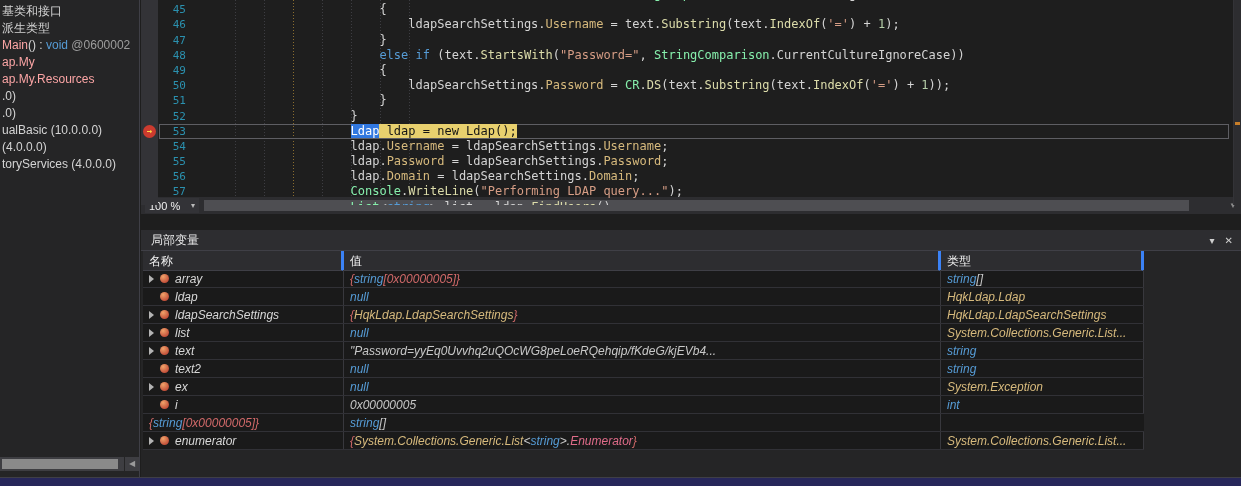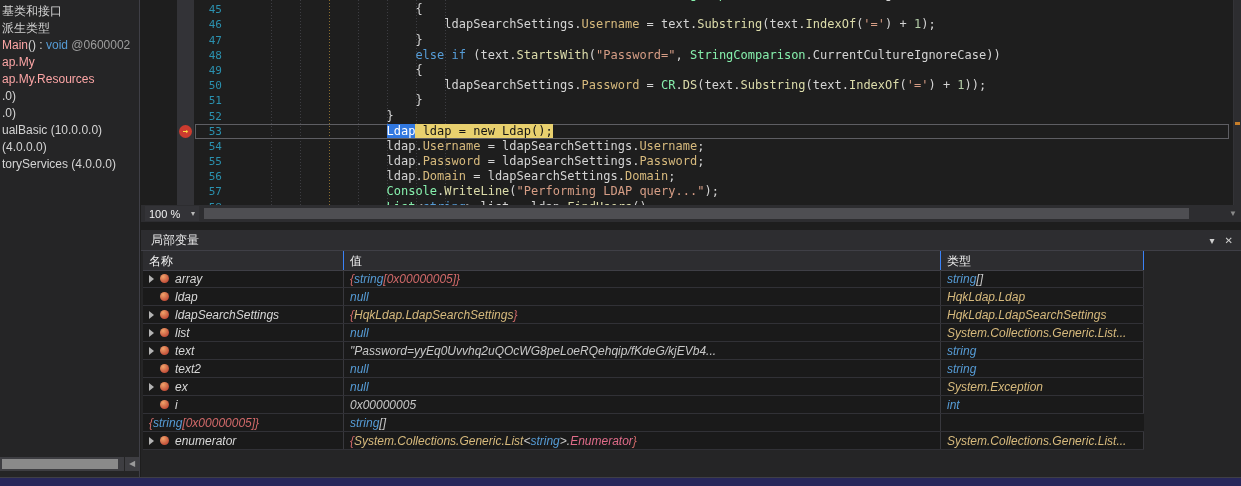--- a/index.html
+++ b/index.html
@@ -13,21 +13,21 @@
   .side-items { padding:3px 0 0 2px; font-size:12px; line-height:17px; white-space:nowrap; }
   .side-item { height:17px; overflow:hidden; color:#dcdcdc; cursor:default; }
   .sidebar-hscroll { position:absolute; left:0; bottom:6px; width:140px; height:14px; }
   .sh-track { position:absolute; left:0; top:0; width:124px; height:14px; background:#3e3e42; }
   .sh-thumb { position:absolute; left:2px; top:2px; width:116px; height:10px; background:#8a8a8a; }
   .sh-btn { position:absolute; right:1px; top:0; width:14px; height:14px; background:#3e3e42;
             color:#9a9a9a; font-size:8px; line-height:14px; text-align:center; }
 
   
   .editor { position:absolute; left:141px; top:0; width:1100px; height:222px; background:#1e1e1e; }
-  .code-region { position:absolute; left:0; right:0; top:0; bottom:17px; overflow:hidden; background:#1e1e1e;margin-left:36px; }
+  .code-region { position:absolute; left:0; right:0; top:0; bottom:17px; overflow:hidden; background:#1e1e1e; }
   .gutter-strip { position:absolute; left:0; top:0; width:17px; height:100%; background:#333337; }
   .guide { position:absolute; top:0; bottom:0; width:1px;
            background-image:repeating-linear-gradient(to bottom,#3d3d42 0 1px,transparent 1px 3px); }
   .guide.orange { background-image:repeating-linear-gradient(to bottom,#8a6d2f 0 1px,transparent 1px 3px); }
   .code-lines { position:absolute; left:0; right:0; top:-13px; }
   .cl { display:flex; height:15.2px; line-height:15.2px;
         font-family:"DejaVu Sans Mono", monospace; font-size:12px; white-space:pre; position:relative; }
   .cl .bp { width:17px; flex:none; background:#333337; position:relative; z-index:2; }
   .cl .ln { width:34px; flex:none; text-align:right; padding-right:6px; color:#2b91af; font-size:11px; }
   .cl .cd { padding-left:14px; position:relative; z-index:1; }
@@ -48,21 +48,21 @@
   .tk-ns  { color:#fca5a5; }
   .tk-dim { color:#9d9d9d; }
   .tk-sel { background:#3178e0; color:#ffffff; }
   .tk-cur { background:#e8d06e; color:#141414; }
   .tk-cls { color:#d7ba7d; }
   .tk-br  { color:#d16969; }
   .tk-pink{ color:#e06c8a; }
   .tk-plv { color:#c8c8c8; }
 
   
-  .hscroll-row { position:absolute; left:0; right:0; bottom:0; height:17px; background:#2d2d30;
+  .hscroll-row { position:absolute; left:0; right:0; bottom:8px; height:17px; background:#2d2d30;
                  display:flex; align-items:center; }
   .zoom { width:54px; height:15px; margin-left:4px; background:#333337; color:#f1f1f1;
           font-size:11px; display:flex; align-items:center; padding:0 4px; }
   .zoom .caret { margin-left:auto; font-size:8px; color:#b9b9b9; }
   .htrack { flex:1; position:relative; height:17px; margin:0 2px; }
   .hthumb { position:absolute; left:3px; right:34px; top:3px; height:11px; background:#4e4e52; }
   .corner-btn { width:16px; height:17px; color:#8a8a8a; font-size:8px; line-height:17px;
                 text-align:center; background:#2d2d30; }
   .vscroll { position:absolute; right:0; top:0; width:8px; height:205px; background:#2d2d30;
              border-left:1px solid #333337; }
@@ -71,21 +71,21 @@
   
   .locals { position:absolute; left:141px; top:230px; width:1100px; height:247px; background:#252526; }
   .locals-title { height:21px; background:#2d2d30; border-bottom:1px solid #3f3f46;
                   display:flex; align-items:center; color:#eaeaea; font-size:12px; padding:0 8px 0 10px; }
   .title-icons { margin-left:auto; display:flex; gap:10px; color:#cfcfcf; }
   .title-icons span { font-size:10px; cursor:default; }
   .lt { position:absolute; left:2px; top:21px; width:1001px; background:#1a1a1a;
         font-size:12px; color:#d8d8d8; }
   .lt-header { display:grid; grid-template-columns:201px 597px 203px; height:19px;
                background:#2d2d30; color:#f1f1f1; }
-  .lt-header > div { border-right:1px solid #3b82f6; border-bottom:1px solid #3f3f46;
+  .lt-header > div { border-right:3px solid #3b82f6; border-bottom:1px solid #3f3f46;
                      padding:2px 0 0 6px; }
   .lrow { display:grid; grid-template-columns:201px 597px 203px; height:18px;
           border-bottom:1px solid #313136; background:#1a1a1a;font-style:italic; }
   .lrow .cell { border-right:1px solid #38383d; overflow:hidden; white-space:nowrap;
                 display:flex; align-items:center; }
   .name-cell { padding-left:4px; }
   .val-cell, .type-cell { padding-left:6px; }
   .expander { width:0; height:0; border-top:4px solid transparent; border-bottom:4px solid transparent;
               border-left:5px solid #b4b4b4; margin:0 4px 0 2px; flex:none; }
   .expander.hidden { border-left-color:transparent; }

